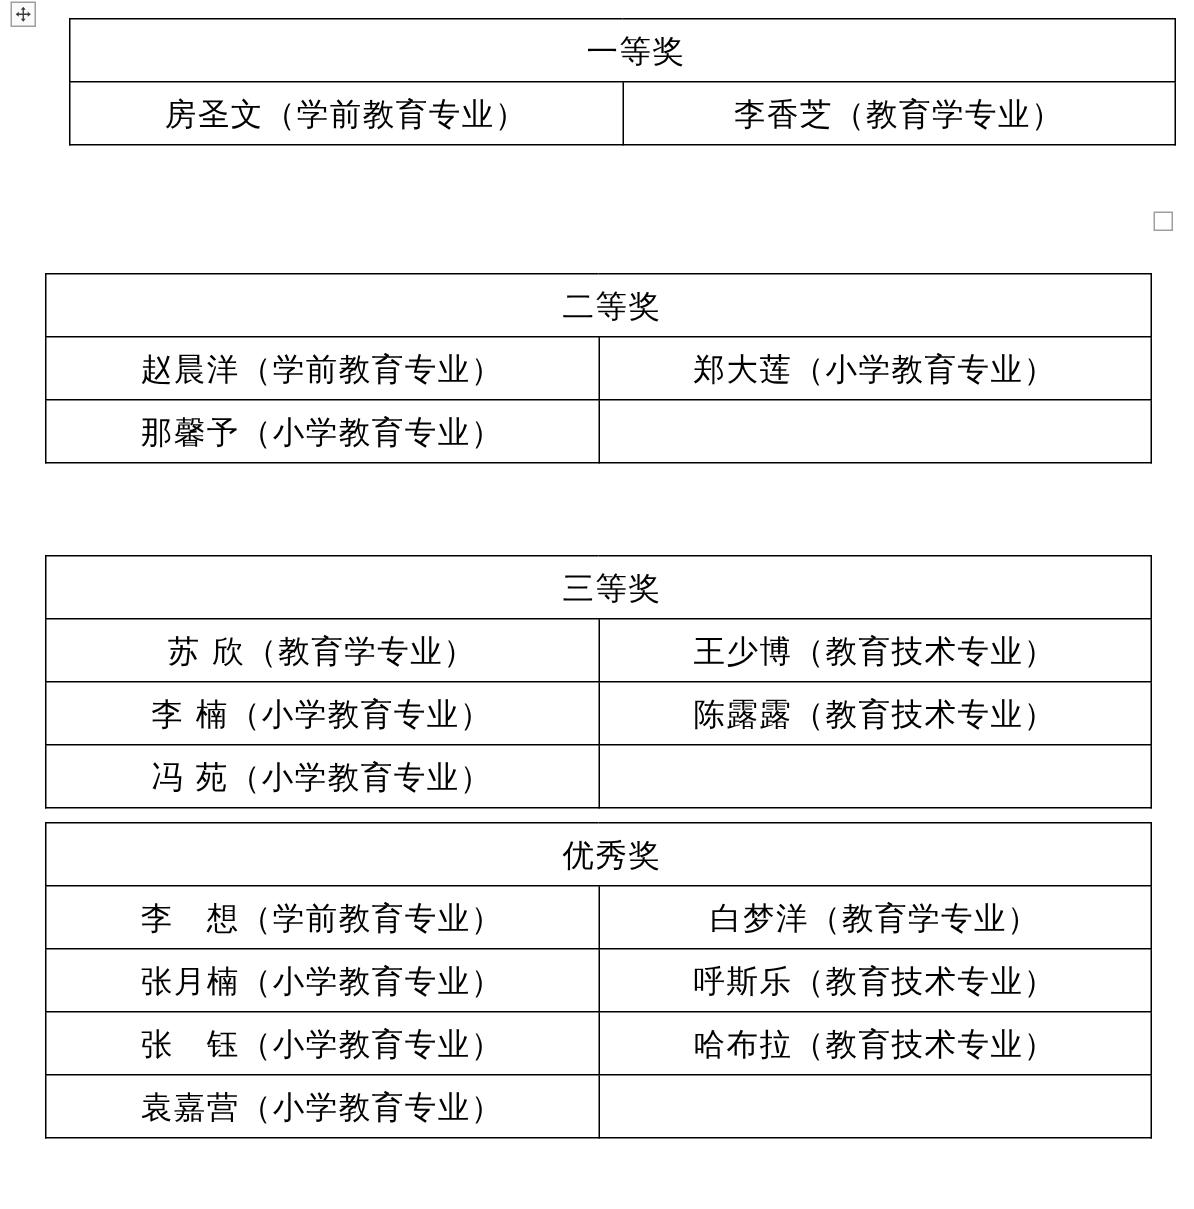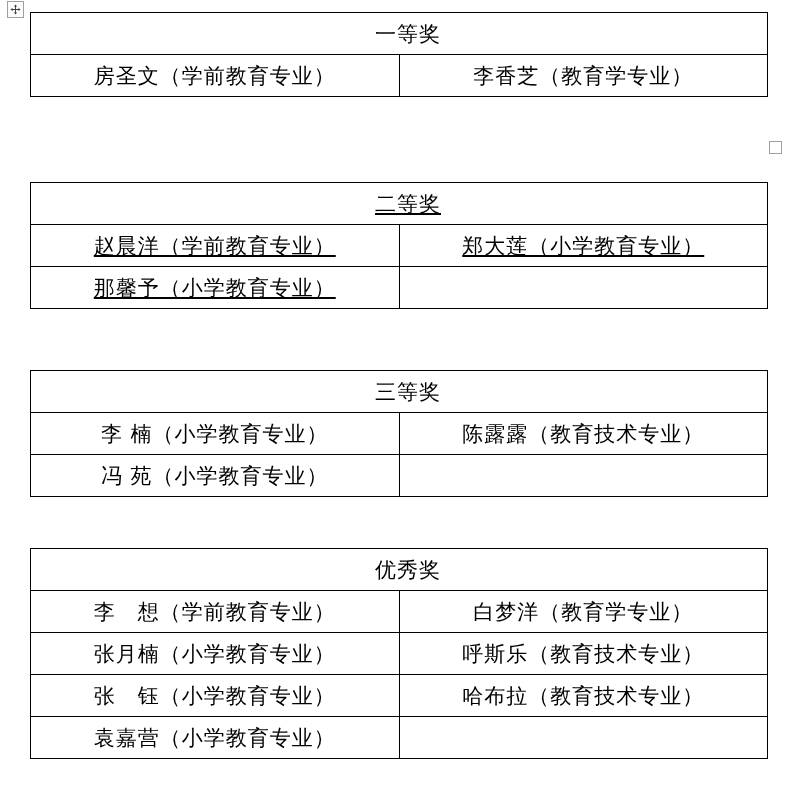--- a/index.html
+++ b/index.html
@@ -34,22 +34,22 @@
     background: #ffffff;
     cursor: nwse-resize;
     box-sizing: content-box;
   }
   table.award {
     position: absolute; left: 30px;
     width: 738px;
     border-collapse: collapse;
     table-layout: fixed;
   }
-  #table-1 { top: 12px; }
-  #table-2 { top: 182px; text-decoration: underline; }
+  #table-1 { top: 12px; margin-left: 16px; }
+  #table-2 { top: 182px; }
   #table-3 { top: 355px; margin-top: 15px; }
   #table-4 { top: 548px; }
   table.award td {
     border: 1.5px solid #000000;
     height: 41px;
     padding: 0;
     text-align: center;
     vertical-align: middle;
     font-size: 21px;
     font-weight: normal;
@@ -104,20 +104,24 @@
     </tr>
   </tbody>
     </table>
 
   <table class="award" id="table-3">
     <tbody>
         <tr>
       <td colspan="2" class="hdr">三等奖</td>
     </tr>
     <tr>
+      <td>苏 欣（教育学专业）</td>
+      <td>王少博（教育技术专业）</td>
+    </tr>
+    <tr>
       <td>李 楠（小学教育专业）</td>
       <td>陈露露（教育技术专业）</td>
     </tr>
     <tr>
       <td>冯 苑（小学教育专业）</td>
       <td></td>
     </tr>
   </tbody>
     </table>
 

